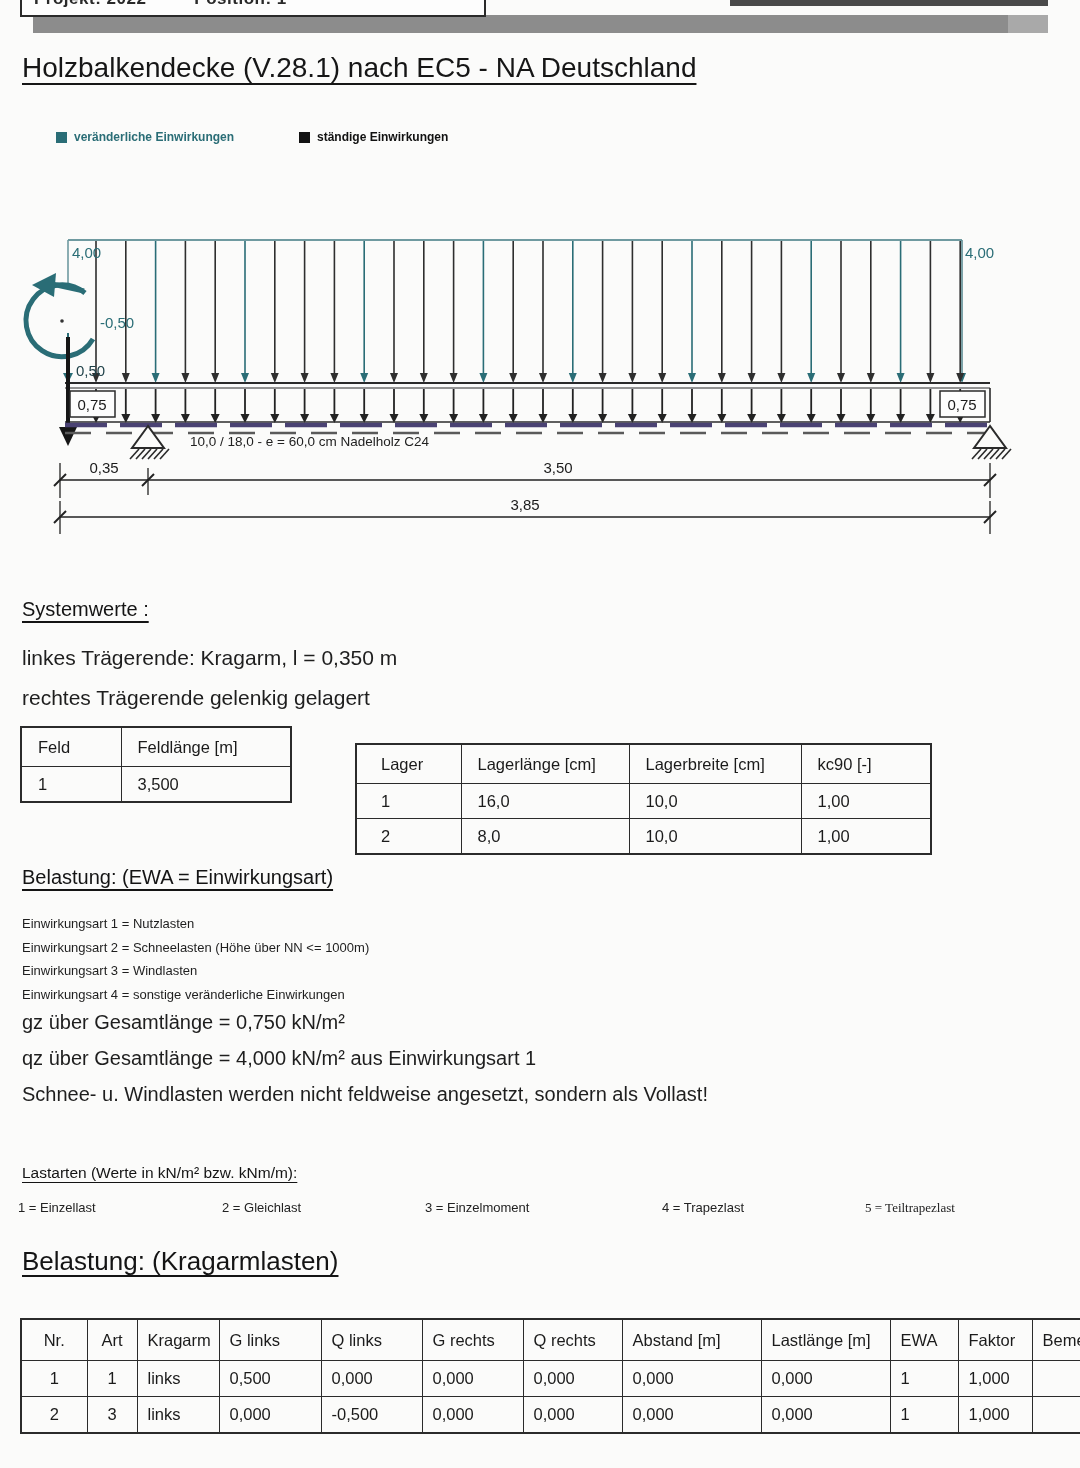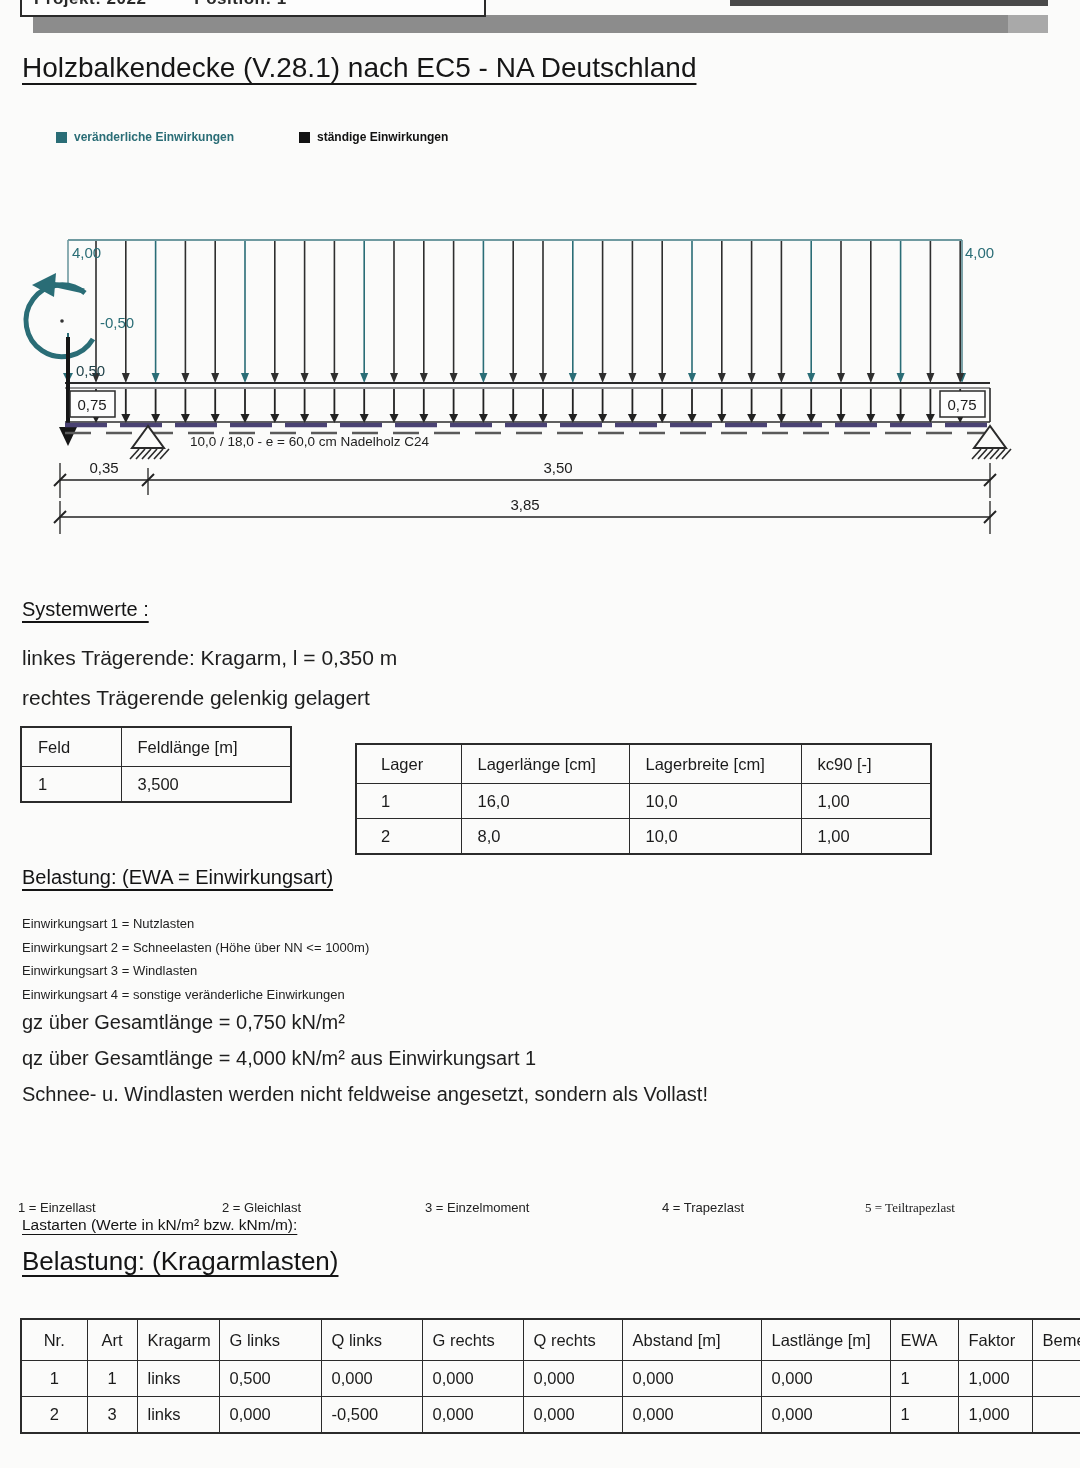--- a/index.html
+++ b/index.html
@@ -47,21 +47,21 @@
   #legend-permanent .swatch{background:#121212;}
 
   
   .sys-line{font-size:21px;line-height:40px;white-space:nowrap;}
   #sys-lines{left:22px;top:638px;}
   .ewa-def{font-size:13px;line-height:23.5px;white-space:nowrap;}
   #ewa-defs{left:22px;top:912px;}
   .load-line{font-size:20px;line-height:36px;white-space:nowrap;}
   #load-lines{left:22px;top:1004px;}
   #lastarten-heading{
-    left:22px;top:1216px;font-size:15.5px;white-space:nowrap;color:#141414;
+    left:22px;top:1164px;font-size:15.5px;white-space:nowrap;color:#141414;
     text-decoration:underline;text-underline-offset:4px;
   }
   #lastarten-row{left:0;top:1200px;width:1080px;height:20px;}
   .lastart{position:absolute;font-size:13px;white-space:nowrap;color:#222;}
   .lastart:nth-child(1){left:18px;}
   .lastart:nth-child(2){left:222px;}
   .lastart:nth-child(3){left:425px;}
   .lastart:nth-child(4){left:662px;}
   .lastart:nth-child(5){left:865px;font-family:Liberation Serif, serif;}
 

